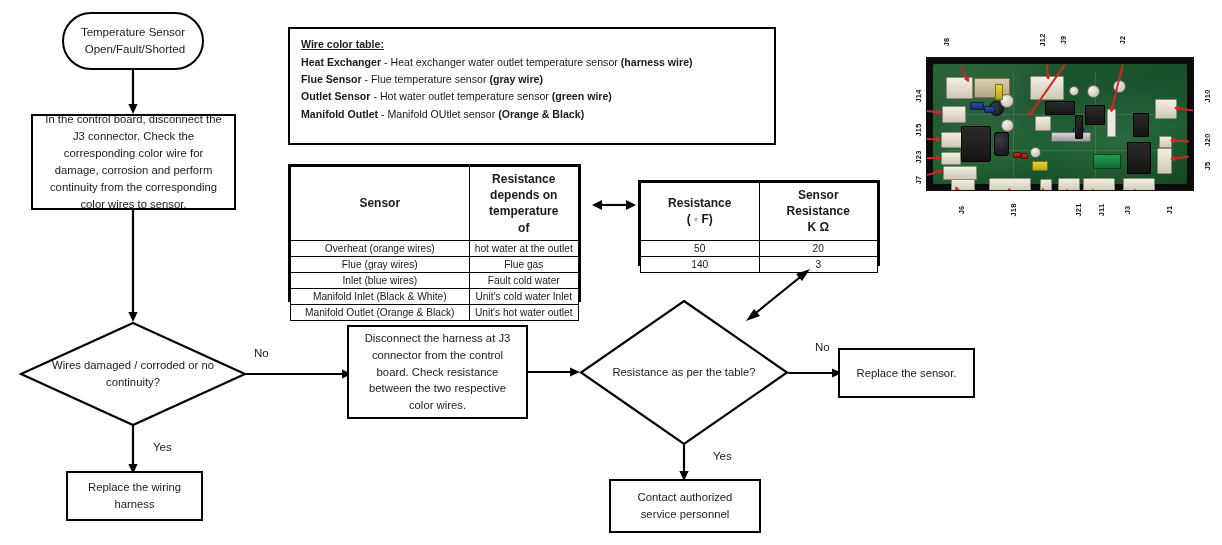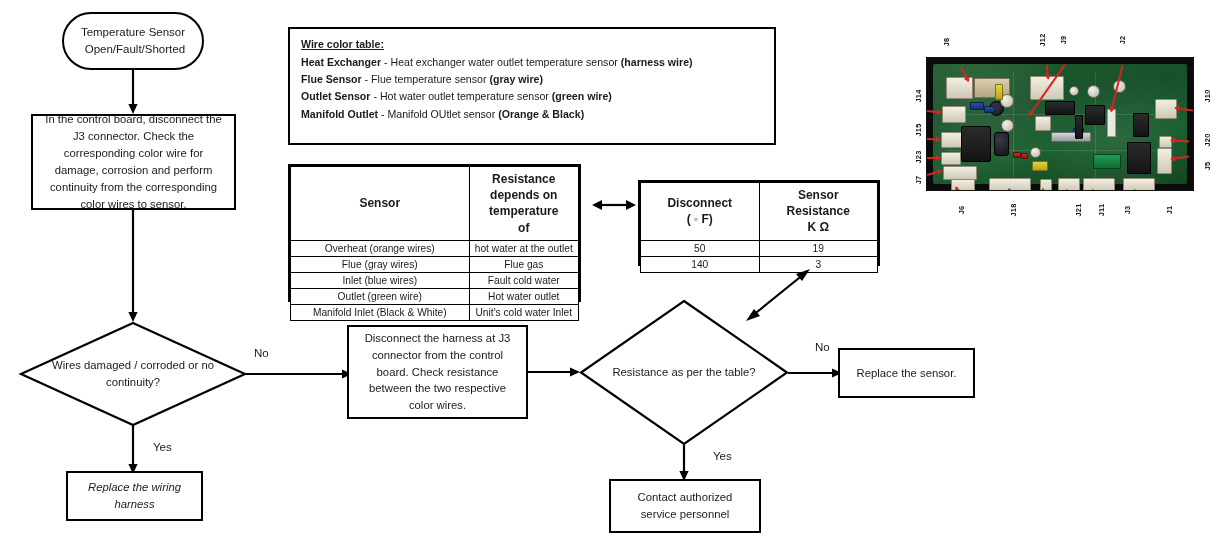--- a/index.html
+++ b/index.html
@@ -120,21 +120,21 @@
   <line x1="0" y1="8" x2="98" y2="8"></line>
   <polygon points="106,8 96,3.4 96,12.6" fill="#000"></polygon>
 </svg>
 
 <div class="abs edge-label" style="left:153px;top:441px;">Yes</div>
 <svg class="conn" style="left:126px;top:426px;width:18px;height:48px;">
   <line x1="7" y1="0" x2="7" y2="40"></line>
   <polygon points="7,48 2.4,38 11.6,38" fill="#000"></polygon>
 </svg>
 
-<div class="abs process" style="left:66px;top:471px;width:137px;height:50px;font-style:italic;">
+<div class="abs process" style="left:66px;top:471px;width:137px;height:50px;">
   <span>Replace the wiring harness</span>
 </div>
 
 <div class="abs process" style="left:347px;top:325px;width:181px;height:94px;">
   <span>Disconnect the harness at J3 connector from the control board. Check resistance between the two respective color wires.</span>
 </div>
 
 <svg class="conn" style="left:528px;top:364px;width:54px;height:16px;">
   <line x1="0" y1="8" x2="44" y2="8"></line>
   <polygon points="52,8 42,3.4 42,12.6" fill="#000"></polygon>
@@ -192,55 +192,55 @@
         </tr>
         <tr>
           <td>Flue (gray wires)</td>
           <td>Flue gas</td>
         </tr>
         <tr>
           <td>Inlet (blue wires)</td>
           <td>Fault cold water</td>
         </tr>
         <tr>
-          <td>Outlet (green wire)</td>
-          <td>Hot water outlet</td>
-        </tr>
-        <tr>
           <td>Manifold Inlet (Black &amp; White)</td>
           <td>Unit's cold water Inlet</td>
+        </tr>
+        <tr>
+          <td>Manifold Outlet (Orange &amp; Black)</td>
+          <td>Unit's hot water outlet</td>
         </tr>
       </tbody>
   </table>
 </div>
 
 <svg class="conn" style="left:592px;top:196px;width:44px;height:18px;">
   <line x1="8" y1="9" x2="36" y2="9"></line>
   <polygon points="0,9 10,4 10,14" fill="#000"></polygon>
   <polygon points="44,9 34,4 34,14" fill="#000"></polygon>
 </svg>
 
 <div class="abs tbl-outer" style="left:638px;top:180px;width:242px;height:86px;">
   <table class="grid">
     <thead>
       <tr>
         <th style="width:50%;">
-          <div>Disconnect</div>
+          <div>Resistance</div>
           <div>( ◦ F)</div>
         </th>
         <th>
           <div>Sensor Resistance</div>
           <div>K Ω</div>
         </th>
       </tr>
     </thead>
     <tbody id="resistance-table-body">
         <tr>
           <td>50</td>
-          <td>19</td>
+          <td>20</td>
         </tr>
         <tr>
           <td>140</td>
           <td>3</td>
         </tr>
       </tbody>
   </table>
 </div>
 
 <svg class="conn" style="left:744px;top:266px;width:68px;height:58px;">

